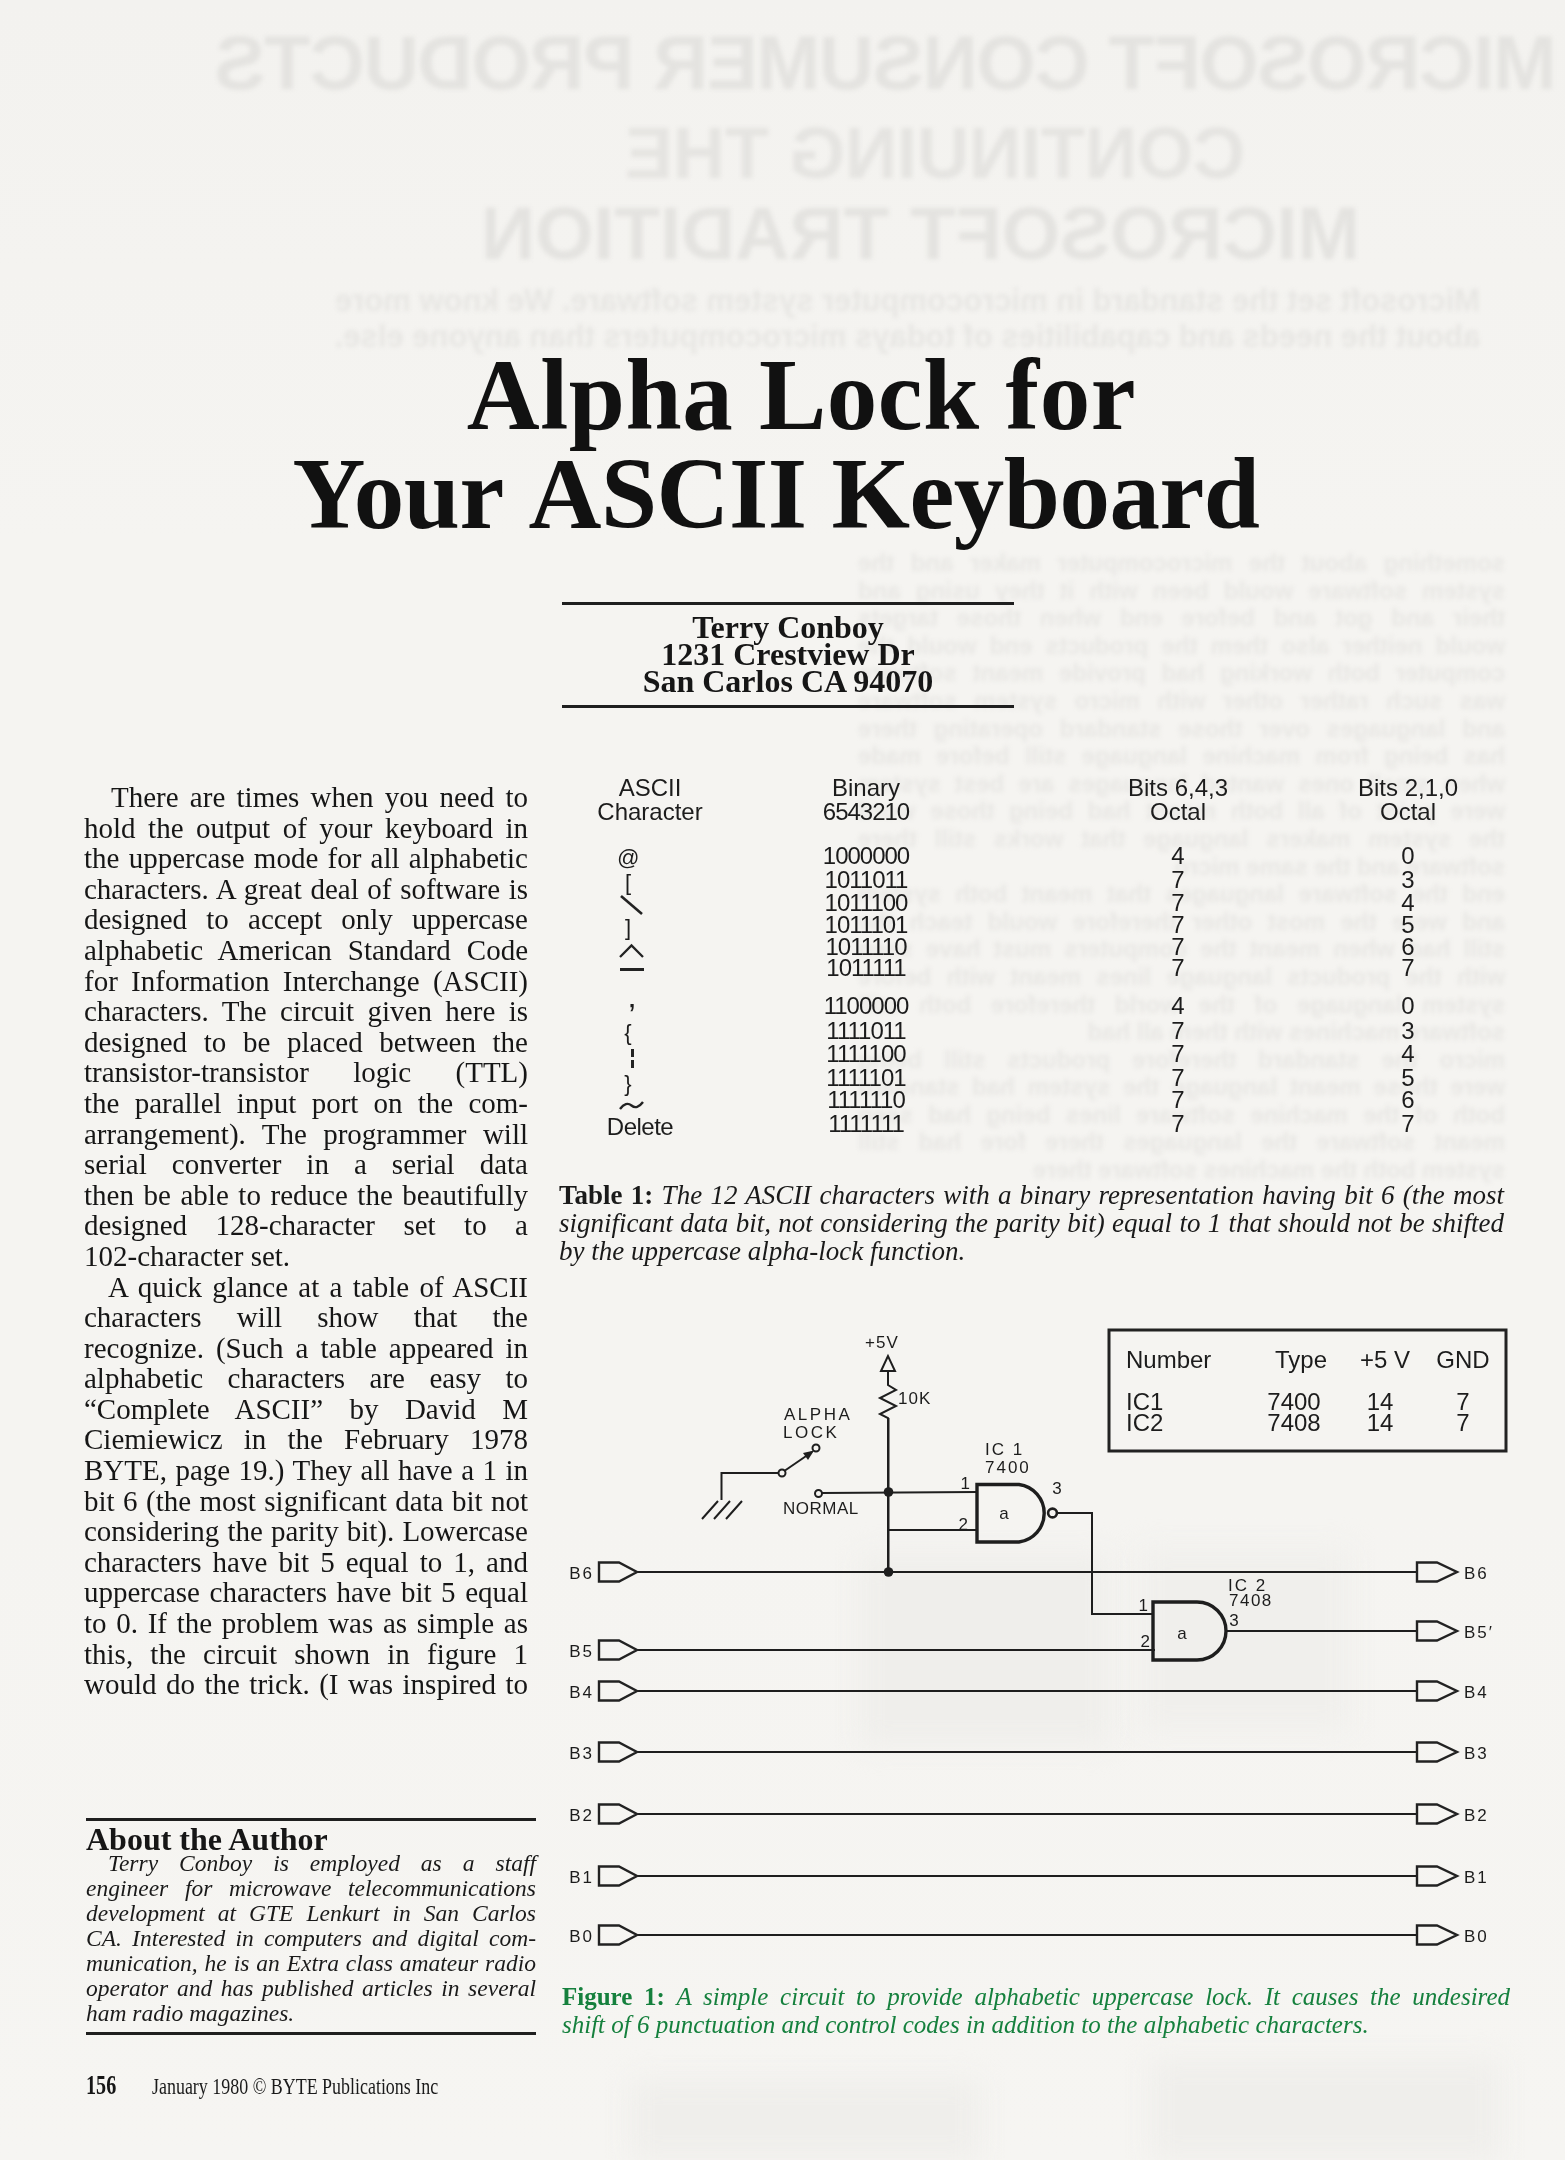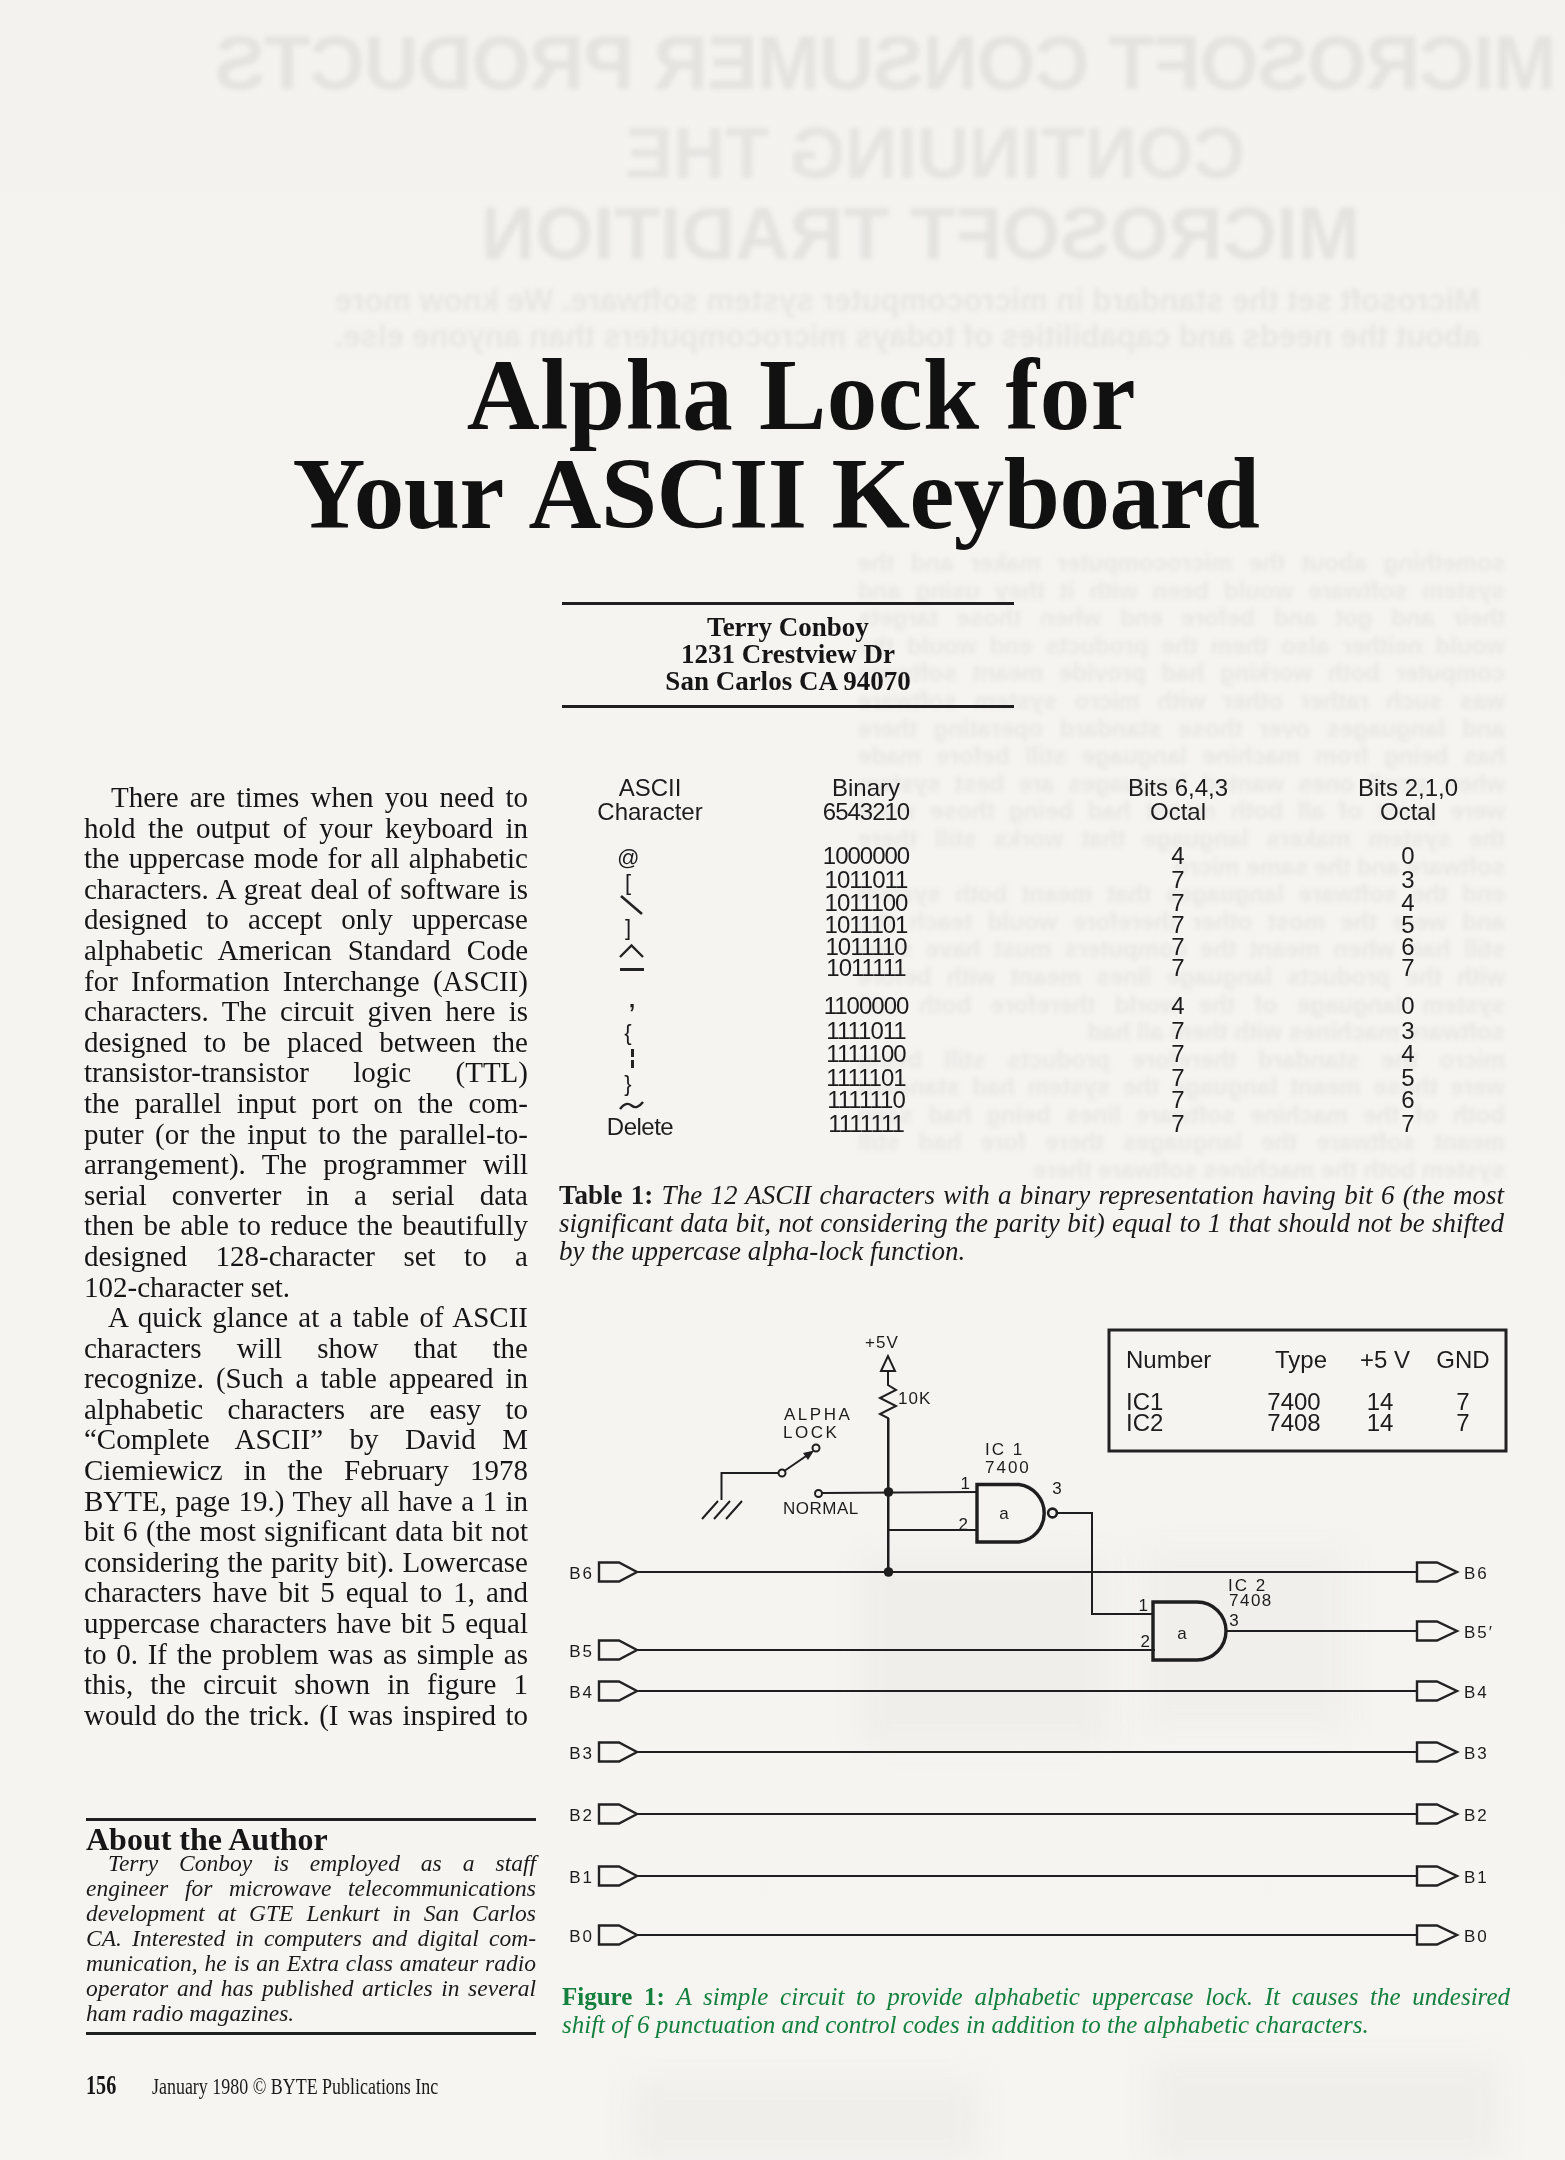--- a/index.html
+++ b/index.html
@@ -48,36 +48,35 @@
 <div class="abs" style="top:1555px;left:860px;width:250px;height:190px;background:#efeeeb;filter:blur(14px)"></div>
 <div class="abs" style="top:1550px;left:1140px;width:210px;height:180px;background:#f0efec;filter:blur(14px)"></div>
 <div class="abs" style="top:2080px;left:630px;width:350px;height:80px;background:#efeeeb;filter:blur(14px)"></div>
 <div class="abs" style="top:2060px;left:1150px;width:350px;height:100px;background:#efeeeb;filter:blur(14px)"></div>
 </div>
 
 <div class="abs" style="top:345px;left:436px;width:700px;text-align:right;font-size:101px;line-height:101px;font-weight:bold;letter-spacing:0.5px;color:#111">Alpha&nbsp;Lock&nbsp;for</div>
 <div class="abs" style="top:444px;left:276px;width:1000px;text-align:center;font-size:101px;line-height:101px;font-weight:bold;letter-spacing:-0.5px;color:#111">Your&nbsp;ASCII&nbsp;Keyboard</div>
 
 <div class="abs" style="top:602px;left:562px;width:452px;height:3px;background:#1f1f1f"></div>
-<div class="abs" style="top:614px;left:562px;width:452px;text-align:center;font-size:27px;line-height:27px;font-weight:bold;color:#161616">Terry Conboy<br>1231 Crestview Dr<br>San Carlos CA 94070</div>
+<div class="abs" style="top:614px;left:562px;width:452px;text-align:center;font-size:32px;line-height:27px;font-weight:bold;color:#161616">Terry Conboy<br>1231 Crestview Dr<br>San Carlos CA 94070</div>
 <div class="abs" style="top:705px;left:562px;width:452px;height:3px;background:#1f1f1f"></div>
 
 <div class="abs" id="bodycol" style="top:782px;left:84px;width:444px;font-size:29px;line-height:30.6px;color:#161616">
 <div class="jl" style="text-indent:27px">There are times when you need to</div>
 <div class="jl">hold the output of your keyboard in</div>
 <div class="jl">the uppercase mode for all alphabetic</div>
 <div class="jl">characters. A great deal of software is</div>
 <div class="jl">designed to accept only uppercase</div>
 <div class="jl">alphabetic American Standard Code</div>
 <div class="jl">for Information Interchange (ASCII)</div>
 <div class="jl">characters. The circuit given here is</div>
 <div class="jl">designed to be placed between the</div>
 <div class="jl">transistor-transistor logic (TTL)</div>
 <div class="jl">the parallel input port on the com-</div>
-<div class="jl">puter (or the input to the parallel-to-</div>
 <div class="jl">arrangement). The programmer will</div>
 <div class="jl">serial converter in a serial data</div>
 <div class="jl">then be able to reduce the beautifully</div>
 <div class="jl">designed 128-character set to a</div>
 <div>102-character set.</div>
 <div class="jl" style="text-indent:24px">A quick glance at a table of ASCII</div>
 <div class="jl">characters will show that the</div>
 <div class="jl">recognize. (Such a table appeared in</div>
 <div class="jl">alphabetic characters are easy to</div>
 <div class="jl">“Complete ASCII” by David M</div>

